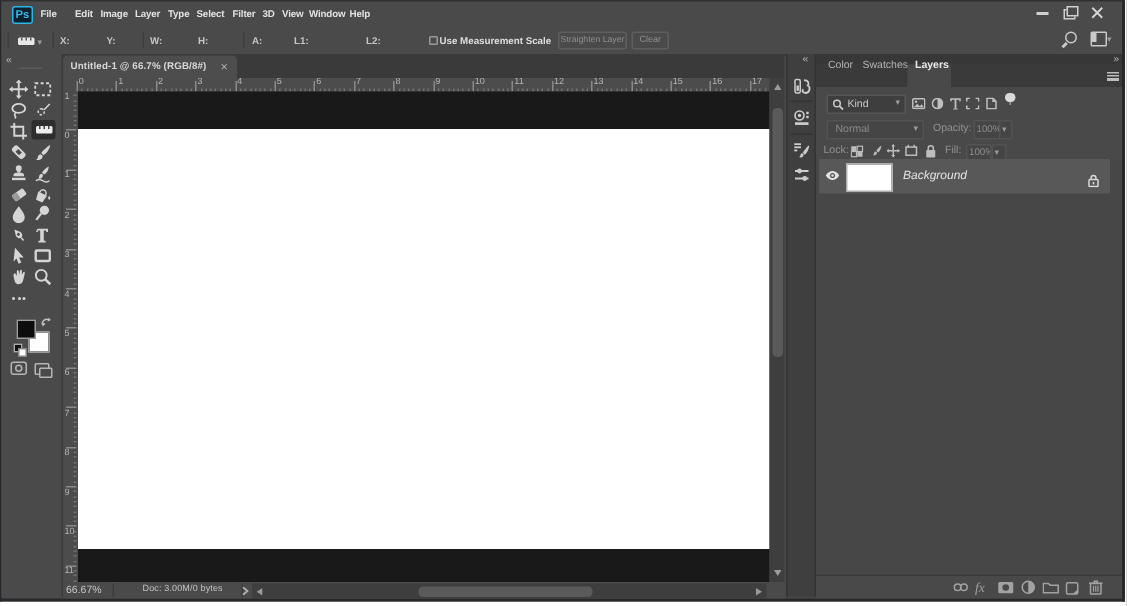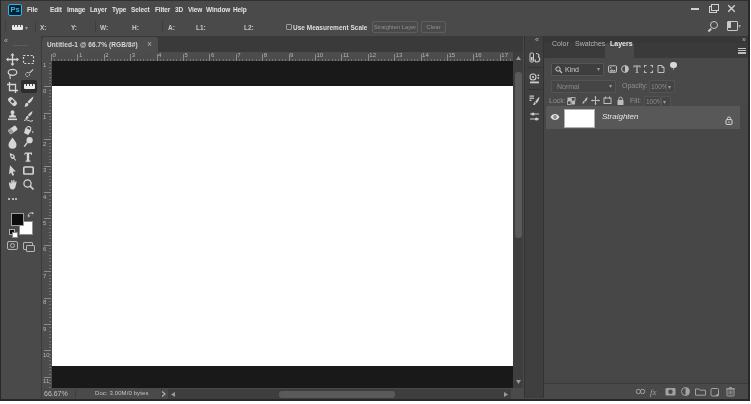--- a/index.html
+++ b/index.html
@@ -713,21 +713,21 @@
   <div class="abs" style="left:0;top:69.5px;width:204px;height:277.5px;background:#474747;"></div>
   <div class="abs lrow"></div>
   <div class="abs" id="eyeicon" style="left:6px;top:77px;">
       <svg width="10" height="8" viewBox="0 0 10 8">
         <path d="M0.5 4 C2 1.6 3.5 1 5 1 C6.5 1 8 1.6 9.5 4 C8 6.4 6.5 7 5 7 C3.5 7 2 6.4 0.5 4z" fill="#e2e2e2"></path>
         <circle cx="5" cy="4" r="1.7" fill="#585858"></circle>
         <circle cx="5" cy="4" r="0.8" fill="#e2e2e2"></circle>
       </svg>
     </div>
   <div class="abs" style="left:20px;top:73px;width:29px;height:17px;background:#fff;border:1px solid #b0b0b0;"></div>
-  <div class="abs" style="left:58px;top:76px;color:#e2e2e2;font-size:8px;font-style:italic;">Straighten</div>
+  <div class="abs" style="left:58px;top:76px;color:#e2e2e2;font-size:8px;font-style:italic;">Background</div>
   <div class="abs" id="locklayer" style="left:181px;top:80px;">
       <svg width="8" height="9" viewBox="0 0 8 9">
         <rect x="1" y="3.6" width="6" height="4.8" rx="0.5" fill="none" stroke="#d8d8d8" stroke-width="1"></rect>
         <path d="M2.4 3.6 v-1 a1.6 1.6 0 0 1 3.2 0 v1" fill="none" stroke="#d8d8d8" stroke-width="1"></path>
         <rect x="3.5" y="5.3" width="1" height="1.6" fill="#d8d8d8"></rect>
       </svg>
     </div>
 
   <div class="abs" style="left:0;top:347px;width:204px;height:15px;background:#494949;border-top:1px solid #3a3a3a;"></div>
   <div id="bottomicons">

